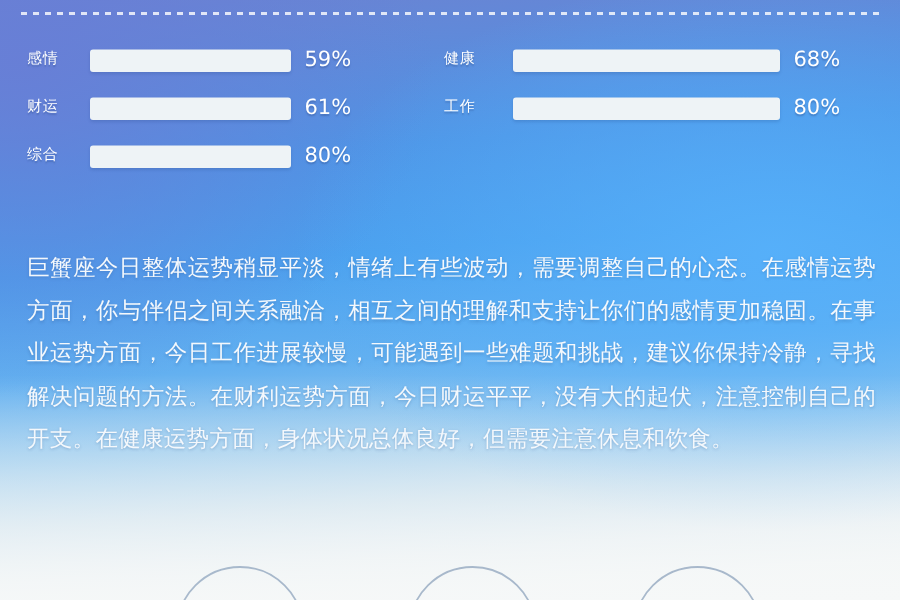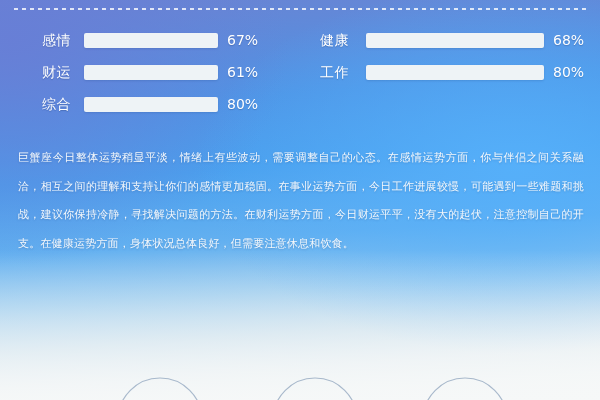--- a/index.html
+++ b/index.html
@@ -53,27 +53,26 @@
   .bar-col.left  { left:18px;  width:262px; }
   .bar-col.right { left:296px; width:268px; }
 
   .bar-row {
     display:flex; align-items:center;
     height:32px;
   }
   .bar-label {
     flex:0 0 auto;
     width:42px;
-    font-size:14px;
+    font-size:10px;
     line-height:1;
     color:#ffffff;
     letter-spacing:0.5px;
     white-space:nowrap;
     text-shadow:0 1px 1px rgba(40,70,130,0.38);
-    margin-left:24px;
   }
   .bar-track {
     flex:0 0 auto;
     width:134px;
     height:15px;
     background:#eef3f6;
     border-radius:2px;
     overflow:hidden;
     box-shadow:0 1px 2px rgba(30,60,120,0.18);
   }
@@ -91,22 +90,22 @@
     font-size:14px;
     line-height:1;
     color:#ffffff;
     white-space:nowrap;
     text-shadow:0 1px 1px rgba(40,70,130,0.35);
   }
 
   
   #fortune-text {
     position:absolute;
-    left:18px; top:144px; width:566px;
-    font-size:11px;
+    left:18px; top:164px; width:566px;
+    font-size:15px;
     line-height:28.5px;
     color:#f4f8fc;
     letter-spacing:0.2px;
     text-align:justify;
     text-shadow:0 1px 2px rgba(40,80,140,0.30);
   }
 
   
   #circles {
     position:absolute; left:0; bottom:0; width:600px; height:70px;
@@ -125,21 +124,21 @@
 
   <div id="bars">
 
     <div class="bar-col left">
 
       <div class="bar-row">
         <span class="bar-label">感情</span>
         <span class="bar-track">
           <span class="bar-fill" style="width: 70%; background: rgb(240, 100, 30);"></span>
         </span>
-        <span class="bar-pct">67%</span>
+        <span class="bar-pct">59%</span>
       </div>
 
       <div class="bar-row">
         <span class="bar-label">财运</span>
         <span class="bar-track">
           <span class="bar-fill" style="width: 79%; background: rgb(239, 206, 122);"></span>
         </span>
         <span class="bar-pct">61%</span>
       </div>
 

